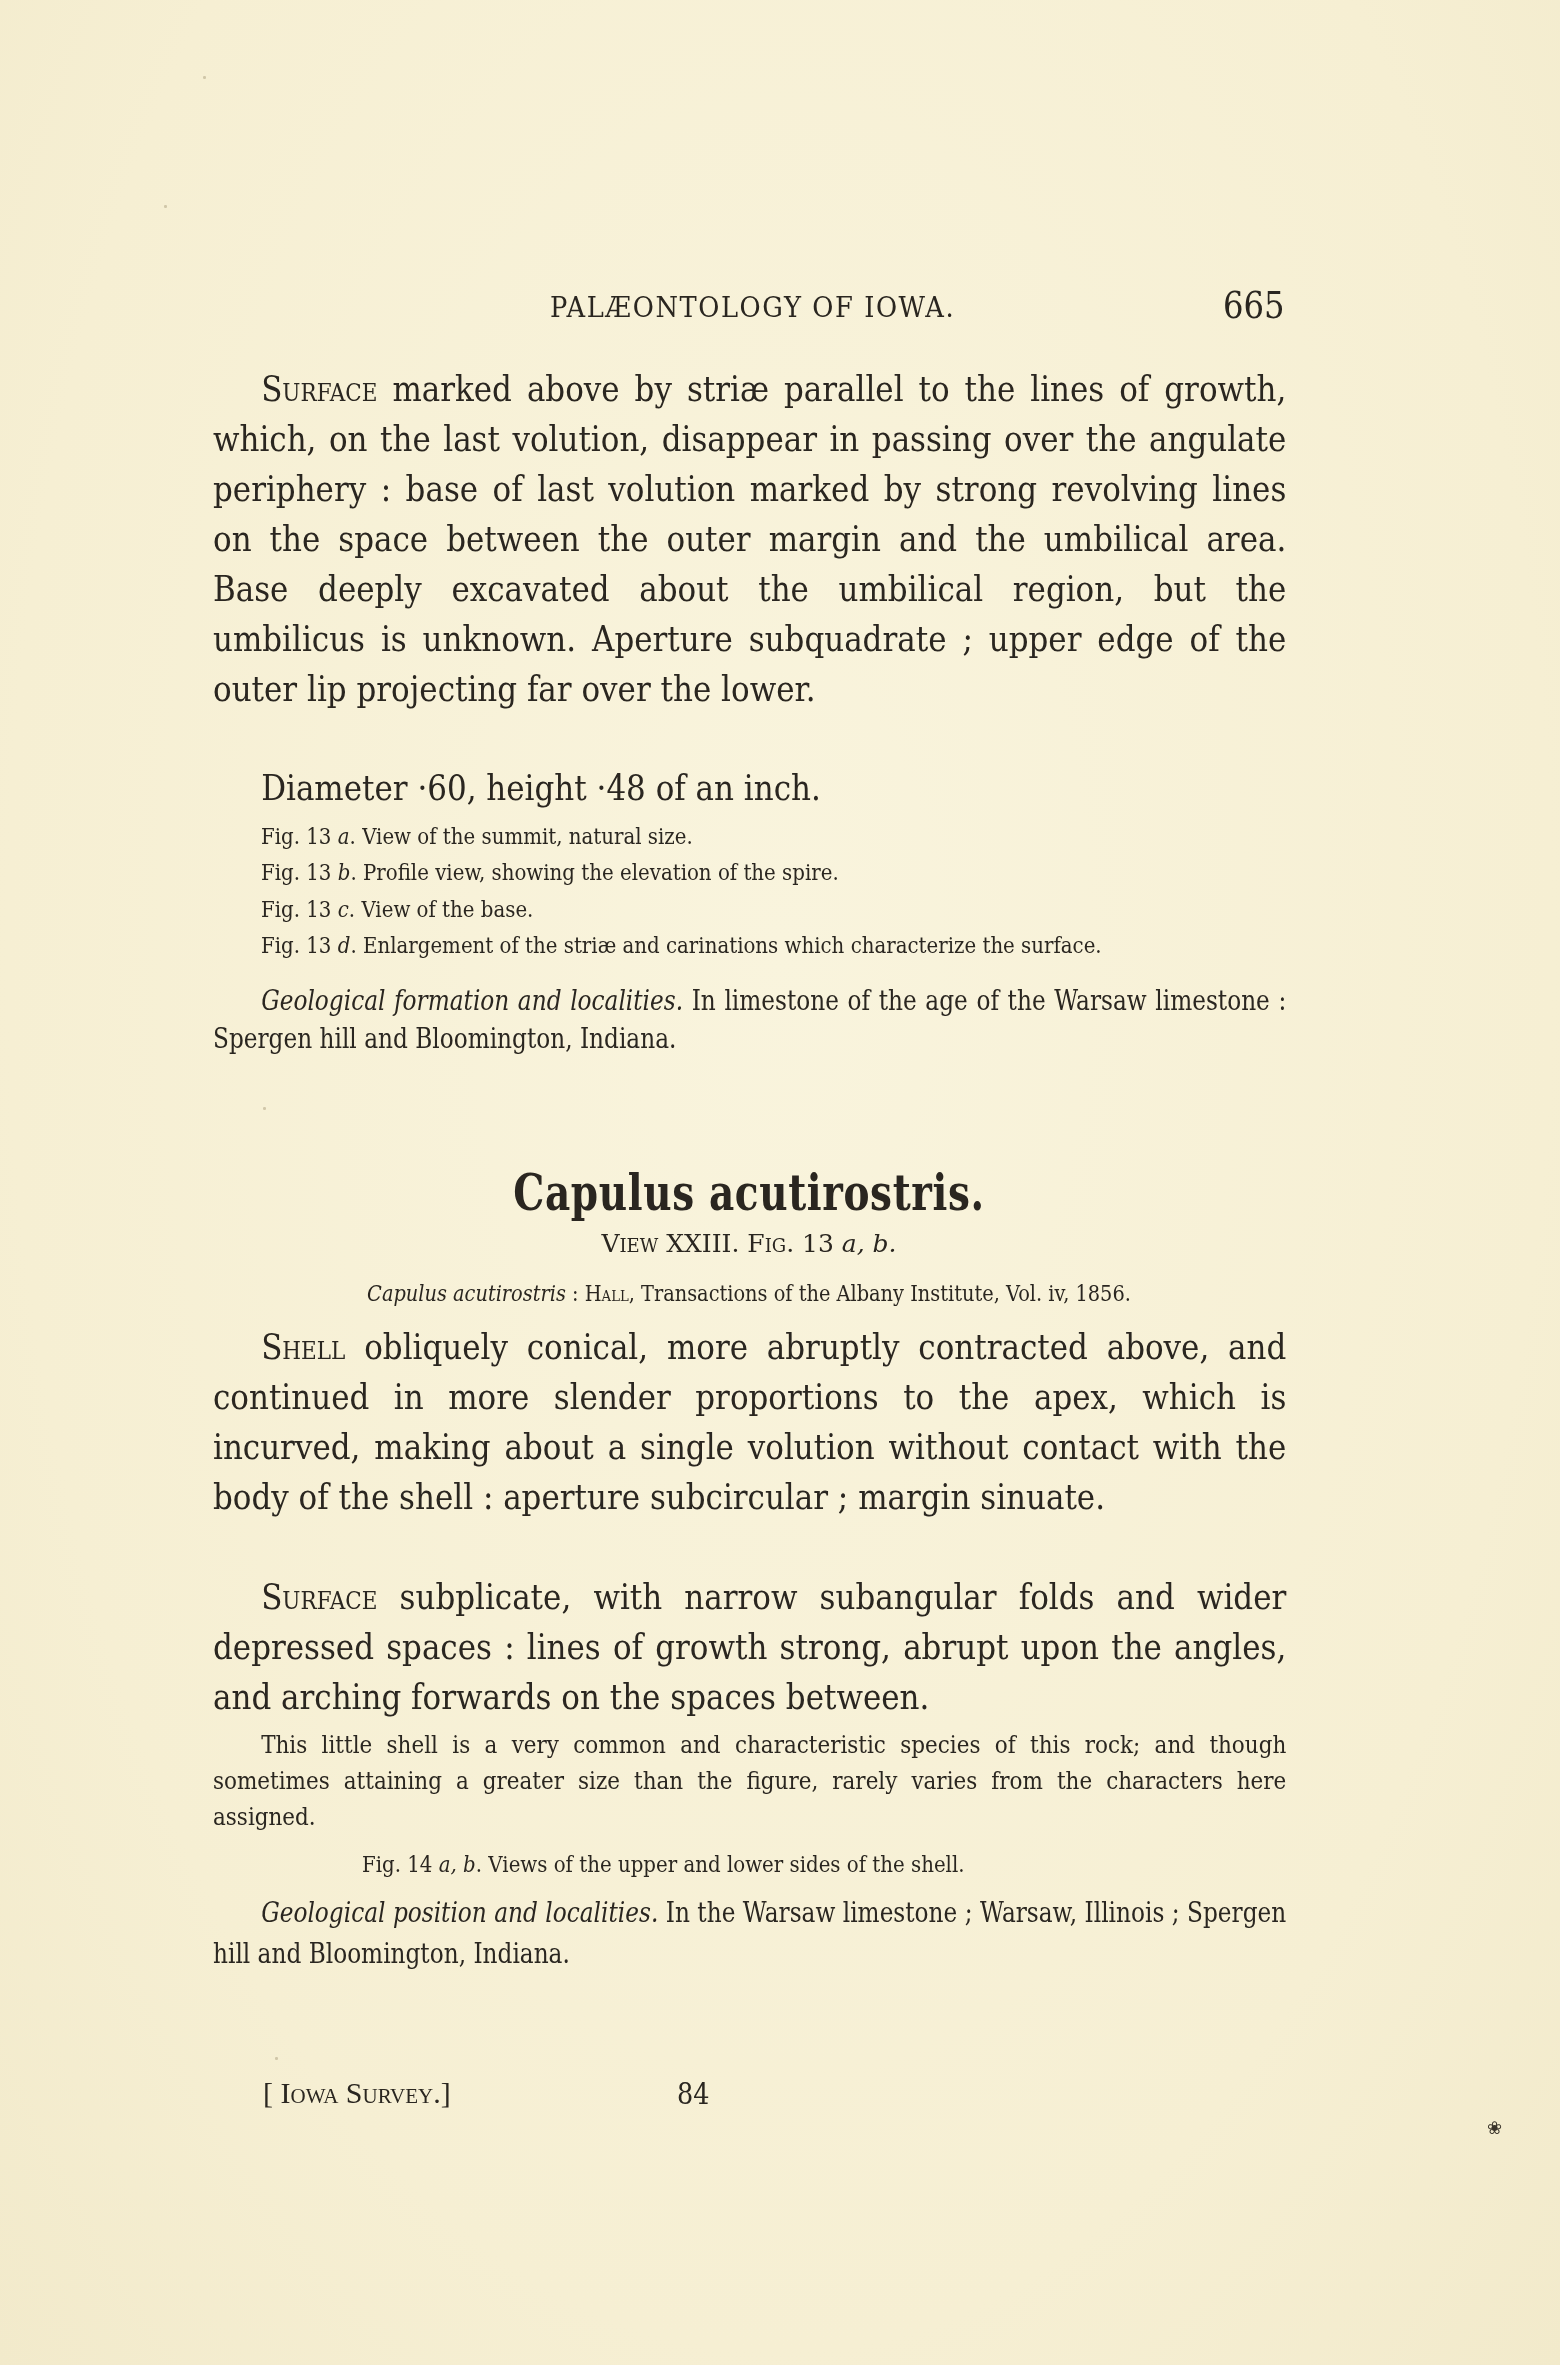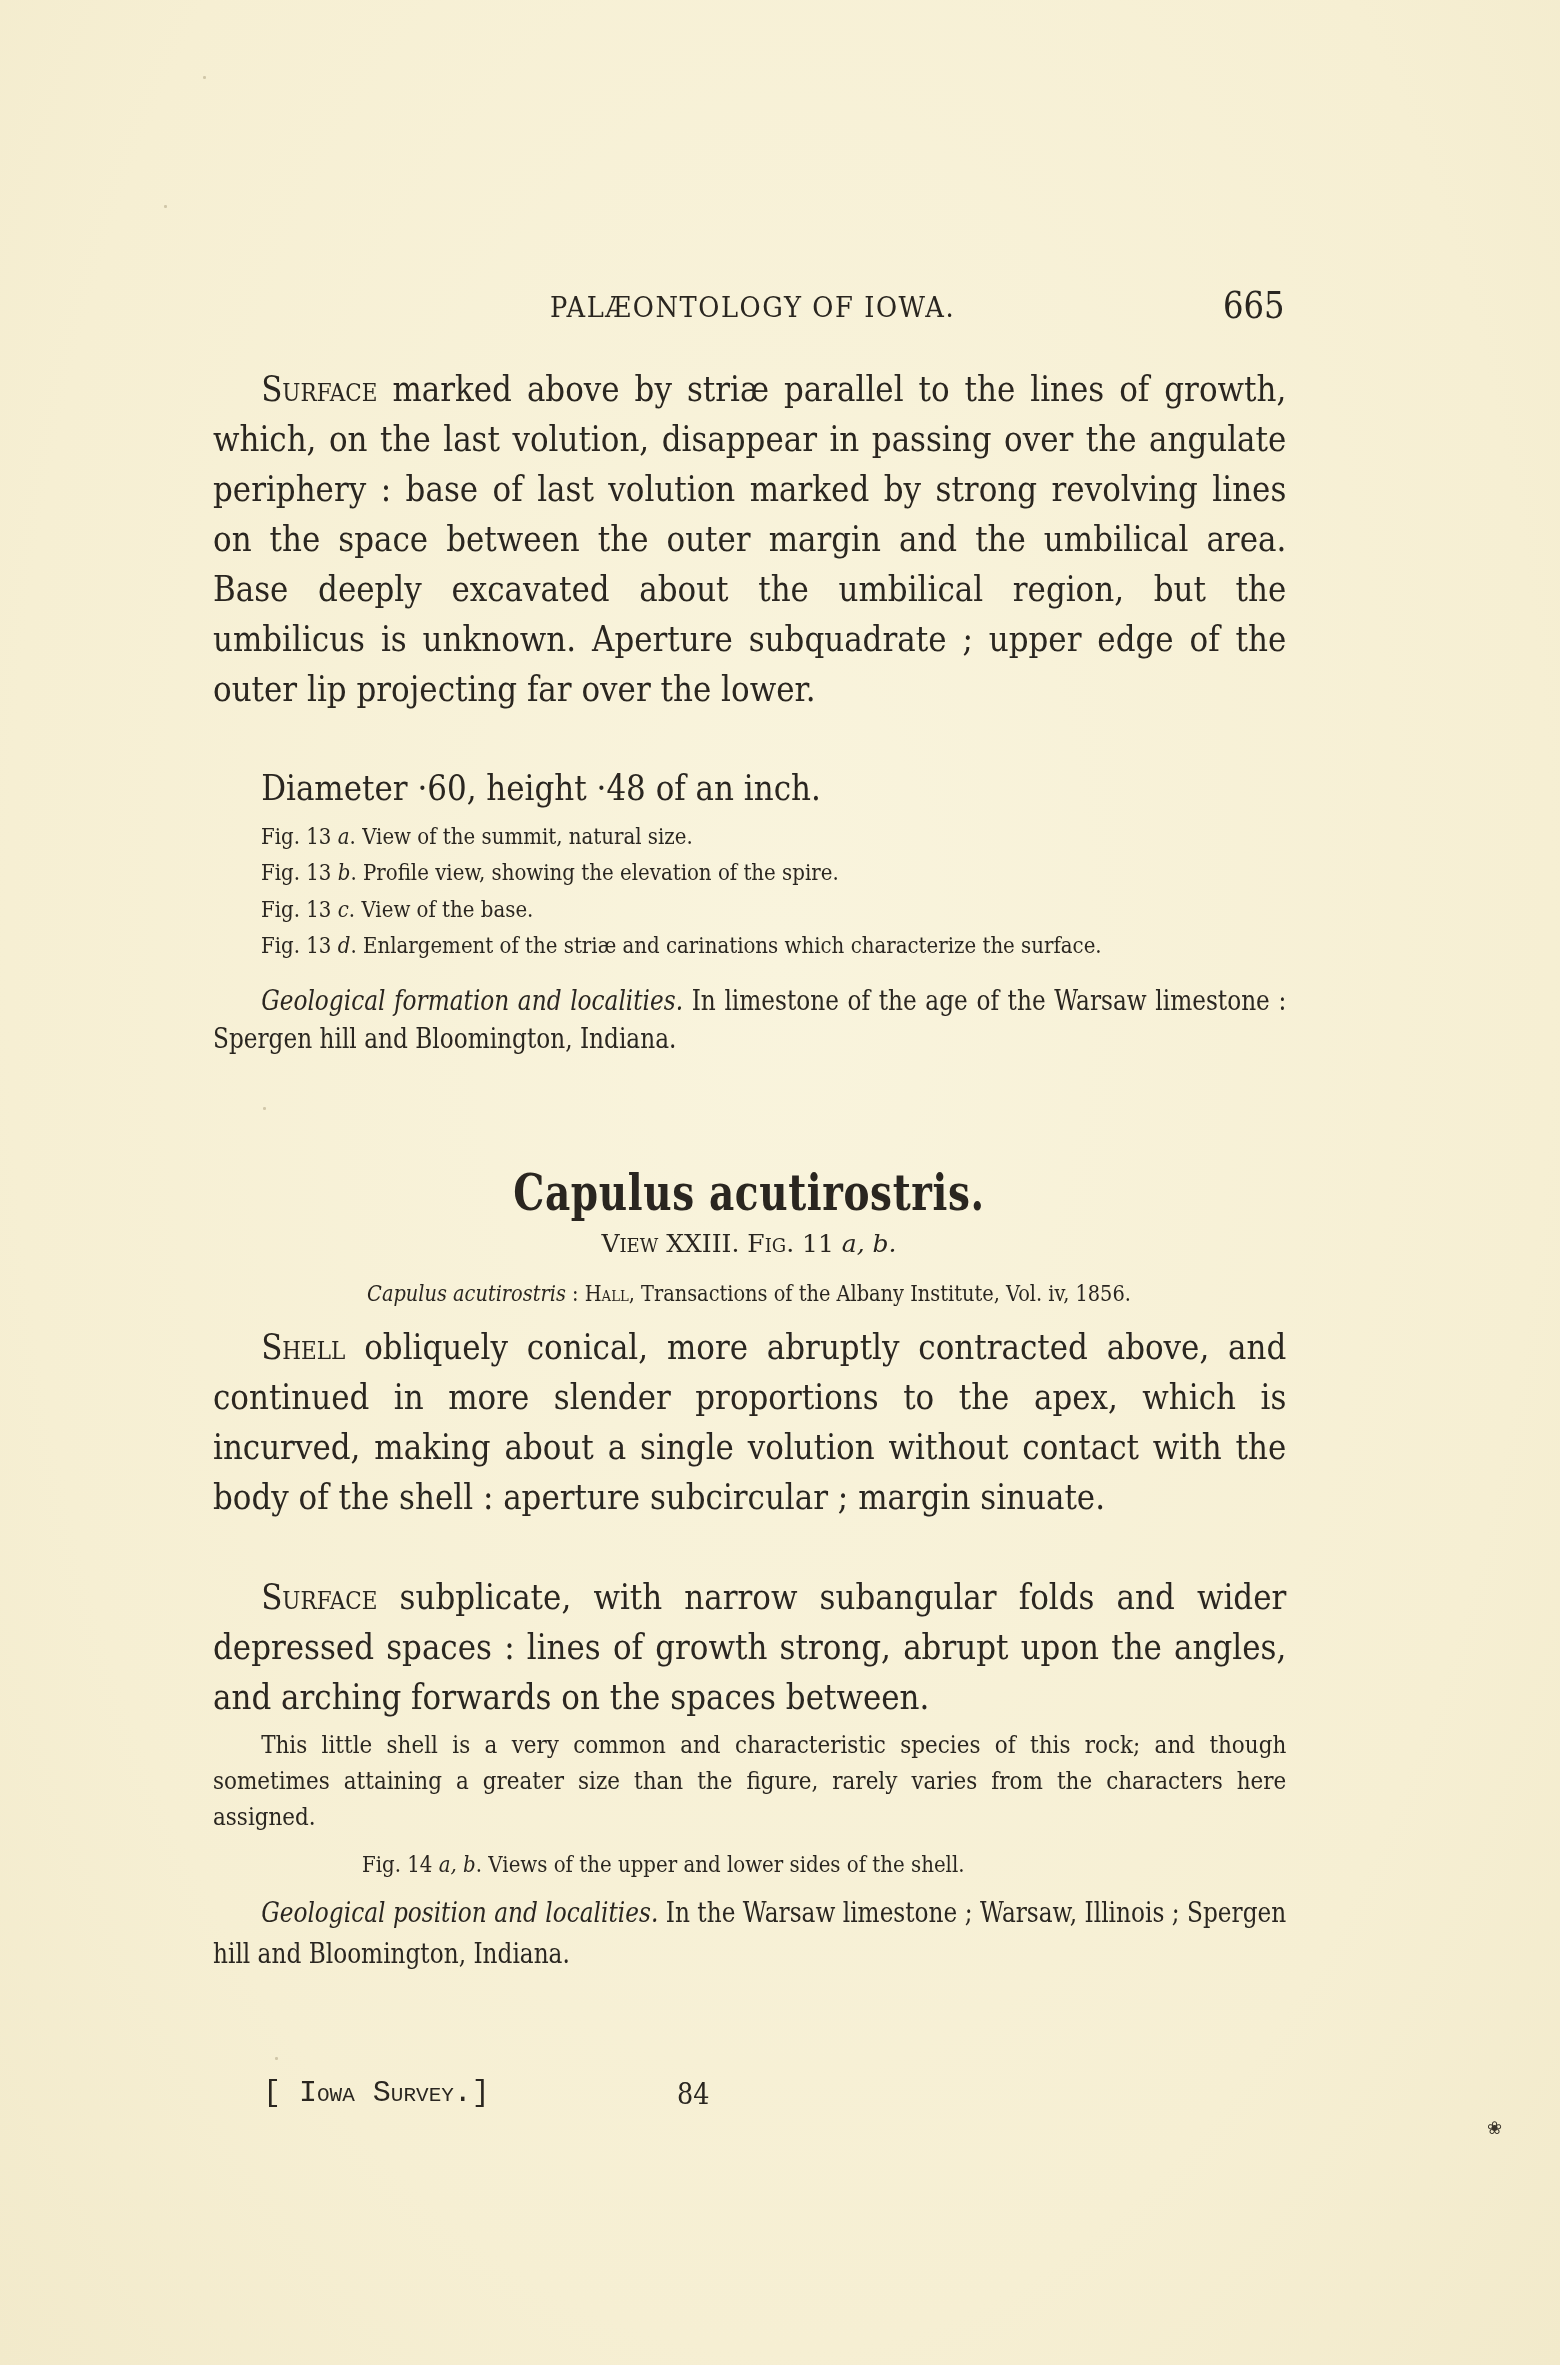--- a/index.html
+++ b/index.html
@@ -51,21 +51,21 @@
   .plate {
     top: 1229px; left: 0; width: 1072px; text-align: center;
     font-size: 25px; font-family: "DejaVu Serif", serif;
   }
   .synonymy {
     top: 1281px; left: 0; width: 1072px; text-align: center;
     font-size: 22px; font-family: "DejaVu Serif", serif;
     transform: scaleX(0.88); transform-origin: center;
   }
   .signature {
-    top: 2076px; left: 50px; font-size: 30px; font-family: Liberation Mono, monospace;
+    top: 2076px; left: 50px; font-size: 30px; font-family: Liberation Serif, serif;
   }
   .signature-num {
     top: 2076px; left: 464px; font-size: 30px; font-family: "DejaVu Serif", serif;
     transform: scaleX(0.85); transform-origin: left;
   }
   .ornament { top: 2115px; left: 1269px; font-size: 18px; color: #3a342a; }
   .speck { position: absolute; width: 2.5px; height: 2.5px; border-radius: 50%; background: #b7ab8c; opacity: 0.6; }
   .caption-block { position: absolute; left: 0; }
 </style>
 </head>
@@ -89,21 +89,21 @@
     <div class="fig" style="top:109px;"><span>Fig. 13</span> <i>d</i><span>. Enlargement of the striæ and carinations which characterize the surface.</span></div>
   </div>
 
   <div class="abs small-text indent" style="top:982px; font-size:27px; line-height:38px; white-space:normal;">
     <i>Geological formation and localities.</i><span> In limestone of the age of the Warsaw limestone : Spergen hill and Bloomington, Indiana.</span>
   </div>
 
   <div class="abs title">Capulus acutirostris.</div>
 
   <div class="abs plate">
-    <span class="sc">View</span><span> XXIII.</span><span class="sc">  Fig.</span><span> 11 </span><i>a, b.</i>
+    <span class="sc">View</span><span> XXIII.</span><span class="sc">  Fig.</span><span> 13 </span><i>a, b.</i>
   </div>
 
   <div class="abs synonymy">
     <i>Capulus acutirostris</i><span> : </span><span class="sc">Hall</span><span>, Transactions of the Albany Institute, Vol. iv, 1856.</span>
   </div>
 
   <div class="abs body-text indent" style="top:1322px; white-space:normal;">
     <span class="sc">Shell</span><span> obliquely conical, more abruptly contracted above, and continued in more slender proportions to the apex, which is incurved, making about a single volution without contact with the body of the shell : aperture subcircular ; margin sinuate.</span>
   </div>
 

